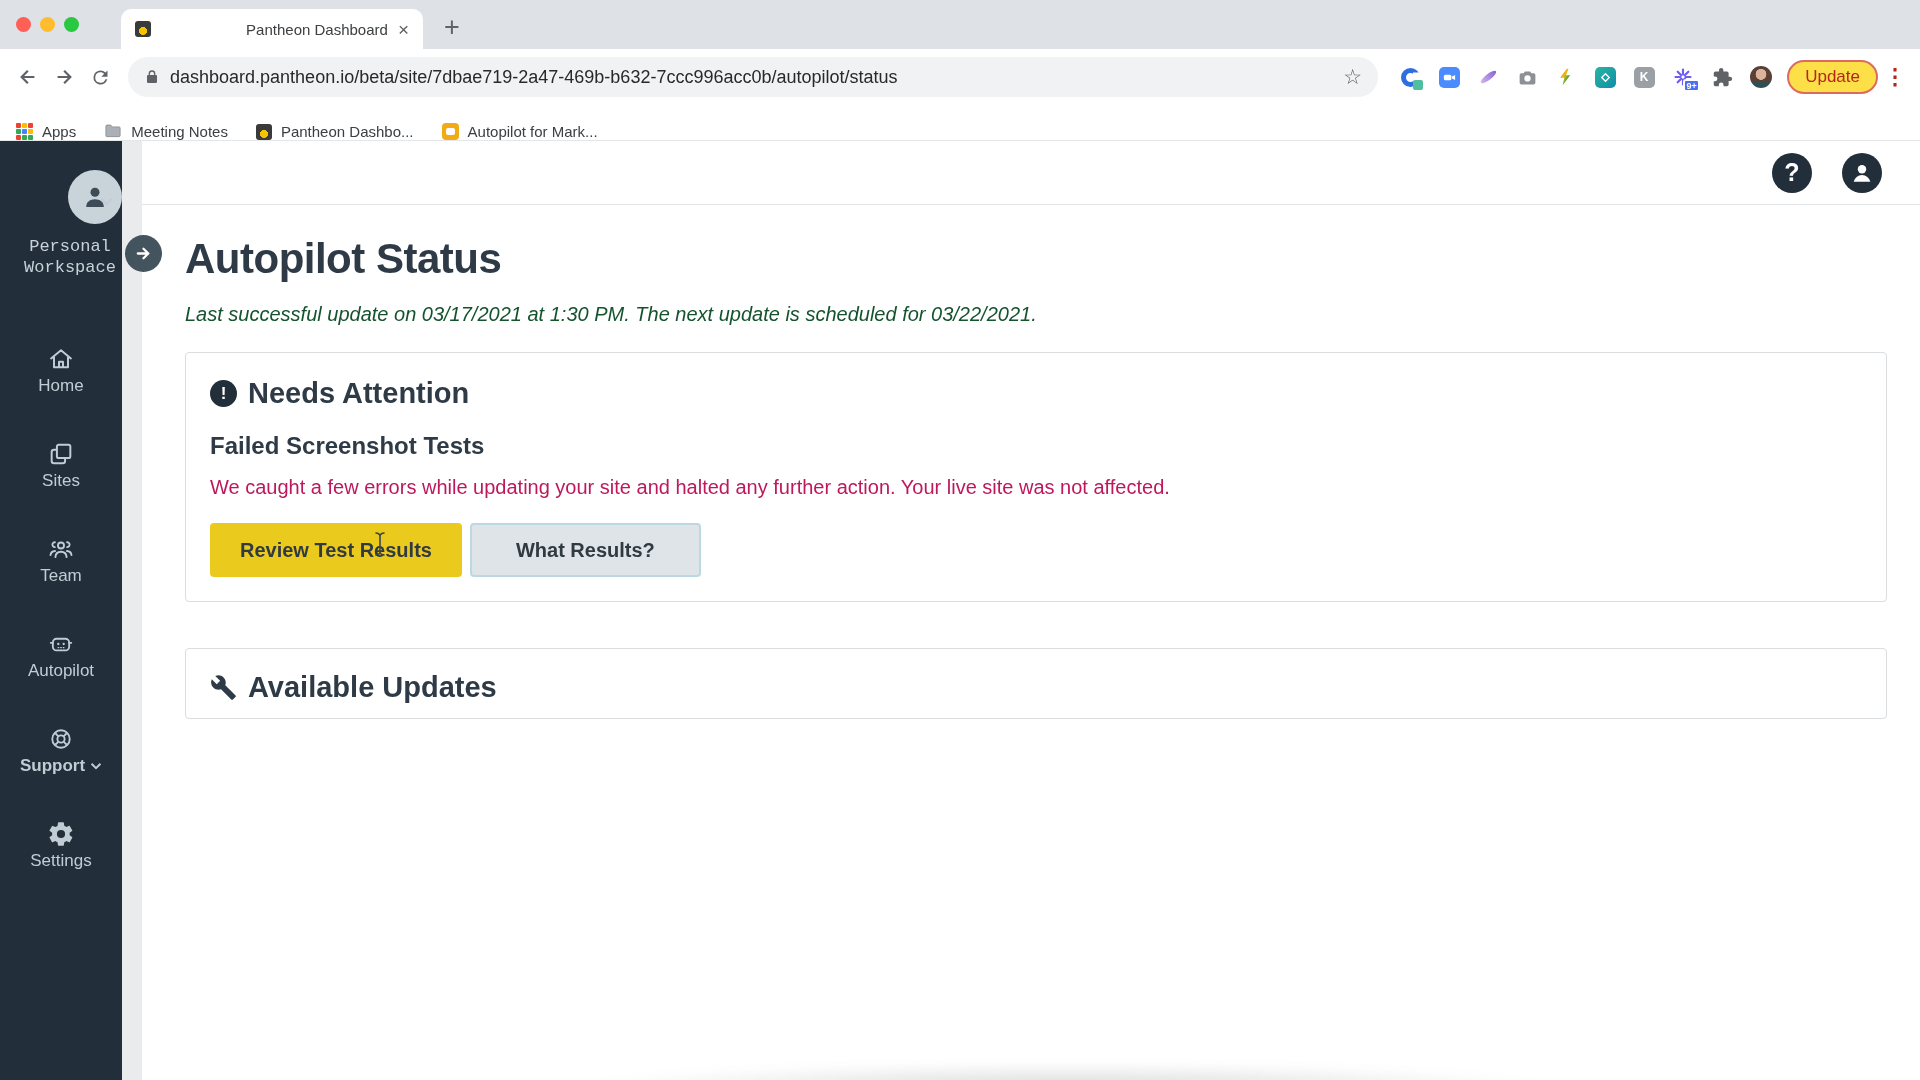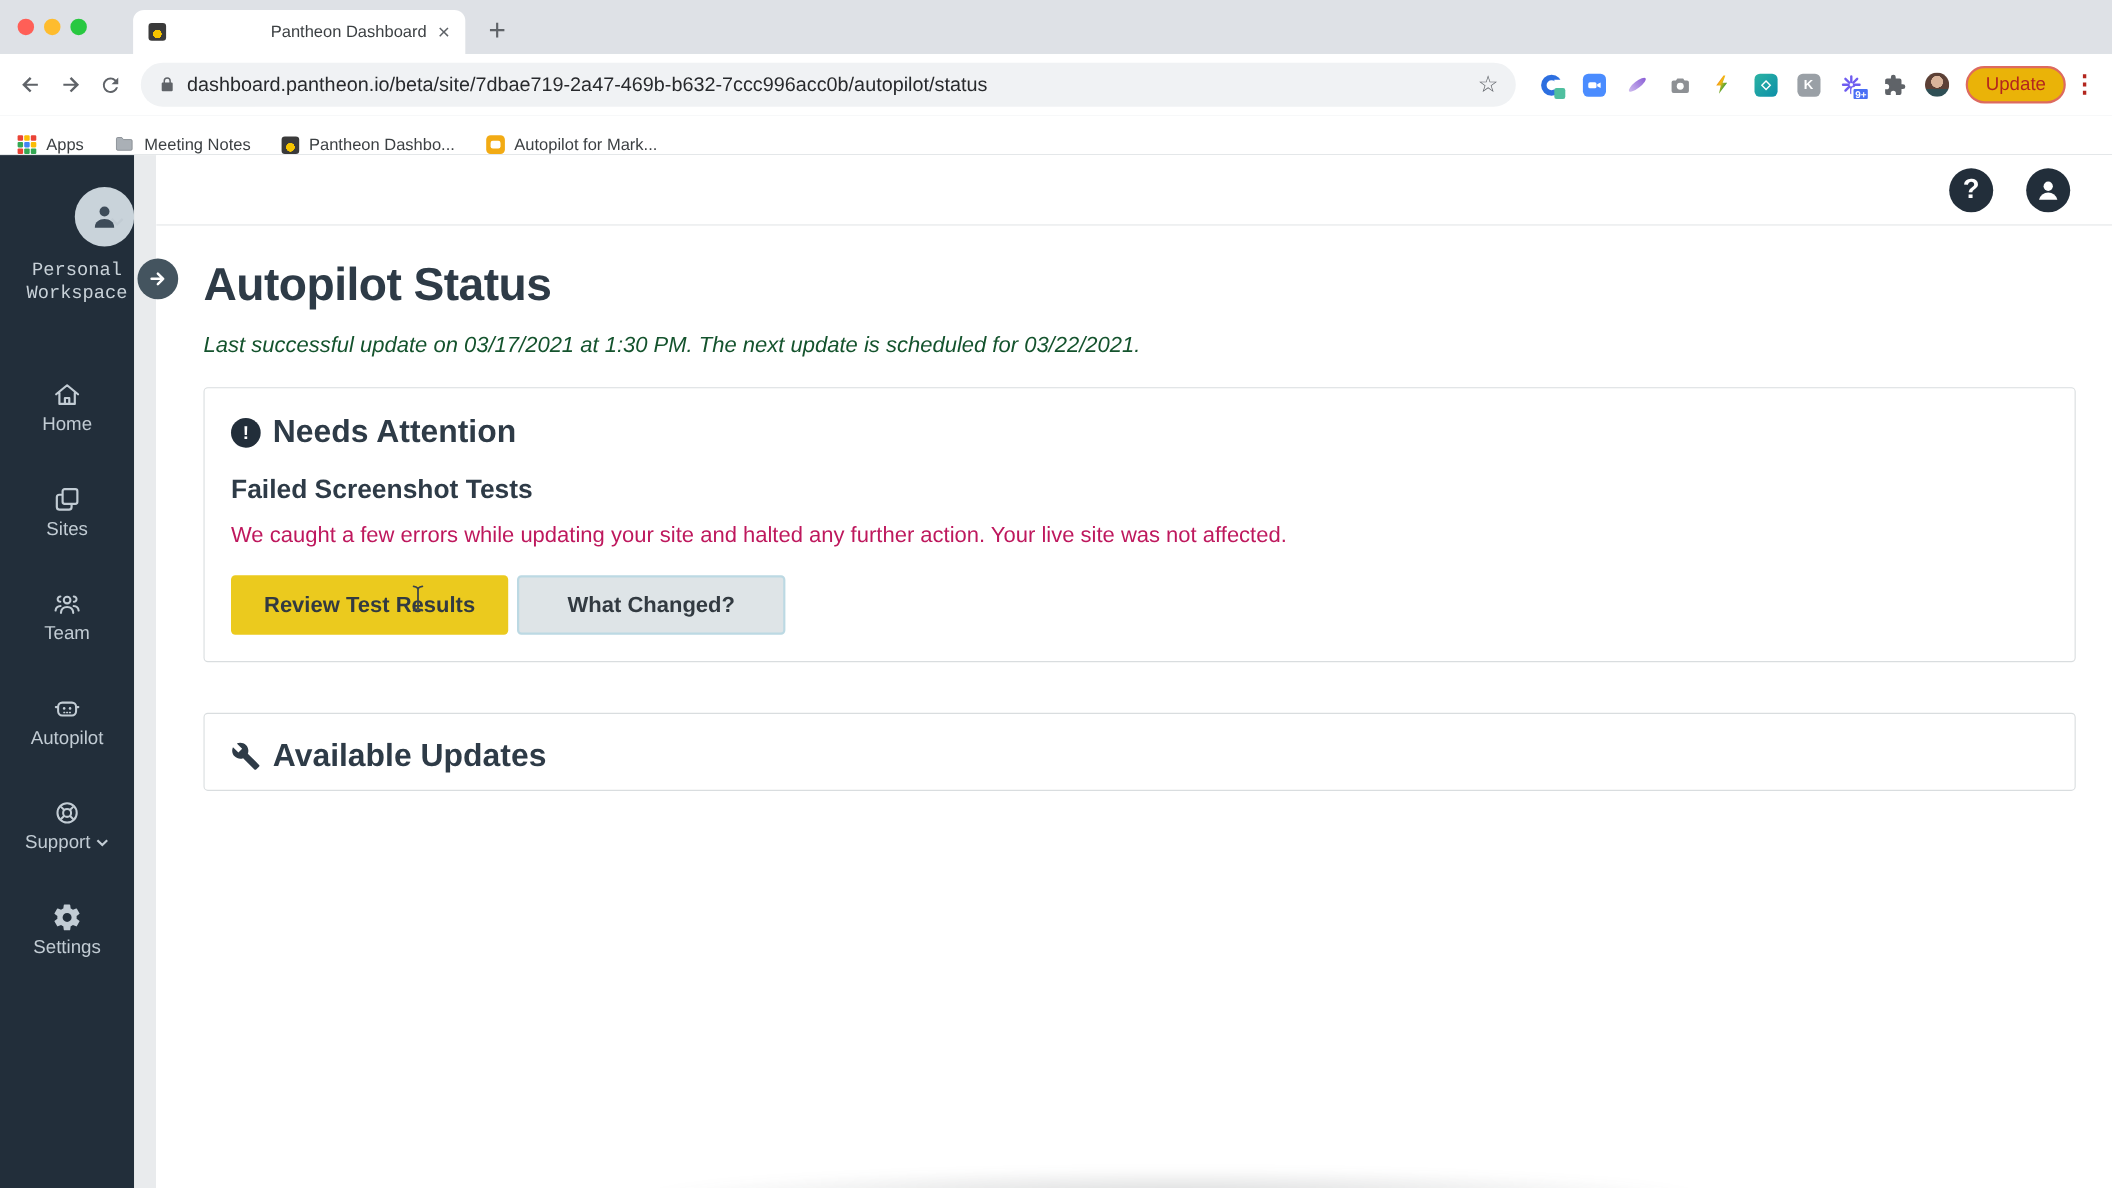--- a/index.html
+++ b/index.html
@@ -36,21 +36,21 @@
   .feather { width:19px; height:6px; border-radius:50%; background:linear-gradient(90deg,#CDB9EE,#8B5FD6); transform:rotate(-38deg); }
   .tealbox { width:21px; height:21px; border-radius:5px; background:linear-gradient(135deg,#2BB3A3,#0D8FA8);
              display:flex; align-items:center; justify-content:center; }
   .kbox { width:21px; height:21px; border-radius:5px; background:#9AA0A6; color:#fff; font-size:12px; font-weight:700;
           display:flex; align-items:center; justify-content:center; }
   .badge9 { position:absolute; right:-5px; bottom:-3px; min-width:17px; height:13px; border-radius:3px; background:#4A6FF5;
             border:2px solid #fff; color:#fff; font-size:9px; font-weight:700; display:flex; align-items:center; justify-content:center; }
   .ext-avatar { width:22px; height:22px; border-radius:50%; overflow:hidden;
      background:radial-gradient(circle at 50% 38%, #D9B49B 0 30%, transparent 32%),
                 linear-gradient(180deg,#5C4036 0 68%, #2F4F55 68%); }
-  .update-pill { height:34px; border-radius:17px; border:2px solid #DD6A5F; background:#eab308; color:#B3261E;
+  .update-pill { height:34px; border-radius:17px; border:2px solid #DD6A5F; background:#fde047; color:#B3261E;
                  font-size:17px; font-weight:500; display:flex; align-items:center; padding:0 16px; margin:0 6px 0 8px; }
   .kebab { color:#B3261E; font-size:22px; font-weight:700; width:22px; text-align:center; }
 
   .bookmarks { height:36px; background:#fff; display:flex; align-items:flex-end; gap:28px; padding-left:16px;
                font-size:15px; color:#3C4043; border-bottom:1px solid #E4E7E9; }
   .bm { display:flex; align-items:center; gap:9px; }
   .apps-grid { display:grid; grid-template-columns:repeat(3,5px); grid-template-rows:repeat(3,5px); gap:1px; }
   .apps-grid span { border-radius:1px; }
   .bm-auto { width:17px; height:17px; border-radius:4px; background:#F2AB14; display:flex; align-items:center; justify-content:center; }
   .bm-auto span { width:9px; height:7px; border-radius:2px; background:#fff; }
@@ -59,21 +59,21 @@
   .page { position:relative; height:939px; background:#fff; }
   .sidebar { position:absolute; left:0; top:0; bottom:0; width:122px; background:#222E3A;
              display:flex; flex-direction:column; align-items:center; }
   .gutter { position:absolute; left:122px; top:0; bottom:0; width:20px; background:#E9EBED; }
   .ws { margin-top:29px; position:relative; width:100%; display:flex; flex-direction:column; align-items:flex-end;font-family:Liberation Mono, monospace; }
   .ws-avatar { width:54px; height:54px; border-radius:50%; background:#C9D3DA; display:flex; align-items:center; justify-content:center; }
   .ws-chevron { position:absolute; right:9px; top:23px; }
   .ws-name { margin-top:12px; width:104px; text-align:center; font-size:17px; line-height:21px; color:#C9D2D9; }
   .nav { margin-top:67px; display:flex; flex-direction:column; gap:44px; align-items:center; }
   .nav-item { display:flex; flex-direction:column; align-items:center; gap:3px; color:#C2CCD4; font-size:17px; }
-  .nav-label-row { display:flex; align-items:center; gap:5px; }
+  .nav-label-row { display:flex; align-items:center; gap:5px;font-weight:bold; }
   .expand { position:absolute; left:125px; top:94px; width:37px; height:37px; border-radius:50%; background:#44545F;
             display:flex; align-items:center; justify-content:center; z-index:6; }
 
   .main { position:absolute; left:142px; right:0; top:0; bottom:0; background:#fff; overflow:hidden; }
   .pageheader { height:64px; border-bottom:1px solid #E3E6E8; display:flex; align-items:center;
                 justify-content:flex-end; gap:30px; padding-right:38px; }
   .hicon { width:40px; height:40px; border-radius:50%; background:#222E3A; color:#fff; display:flex;
            align-items:center; justify-content:center; font-size:25px; font-weight:700; }
   .content { padding:0 33px 0 43px; }
   .h1 { margin-top:30px; font-size:42px; font-weight:700; color:#2E3B47; letter-spacing:-0.5px; }
@@ -356,21 +356,21 @@
           <div class="cardtitle">
             <span class="alerticon">
                 <span>!</span>
               </span>
             <span>Needs Attention</span>
           </div>
           <h3 class="h3">Failed Screenshot Tests</h3>
           <p class="bodytext">We caught a few errors while updating your site and halted any further action. Your live site was not affected.</p>
           <div class="btnrow">
             <button class="btn btn-primary">Review Test Results</button>
-            <button class="btn btn-secondary">What Changed?</button>
+            <button class="btn btn-secondary">What Results?</button>
           </div>
         </section>
 
         <section class="card card-au">
           <div class="cardtitle">
             <svg width="27" height="27" viewBox="0 0 24 24">
                 <path fill="#2E3B47" d="M22.7 19l-9.1-9.1c.9-2.3.4-5-1.5-6.9-2-2-5-2.4-7.4-1.3L9 6 6 9 1.6 4.7C.4 7.1.9 10.1 2.9 12.1c1.9 1.9 4.6 2.4 6.9 1.5l9.1 9.1c.4.4 1 .4 1.4 0l2.3-2.3c.5-.4.5-1.1.1-1.4z"></path>
               </svg>
             <span>Available Updates</span>
           </div>

